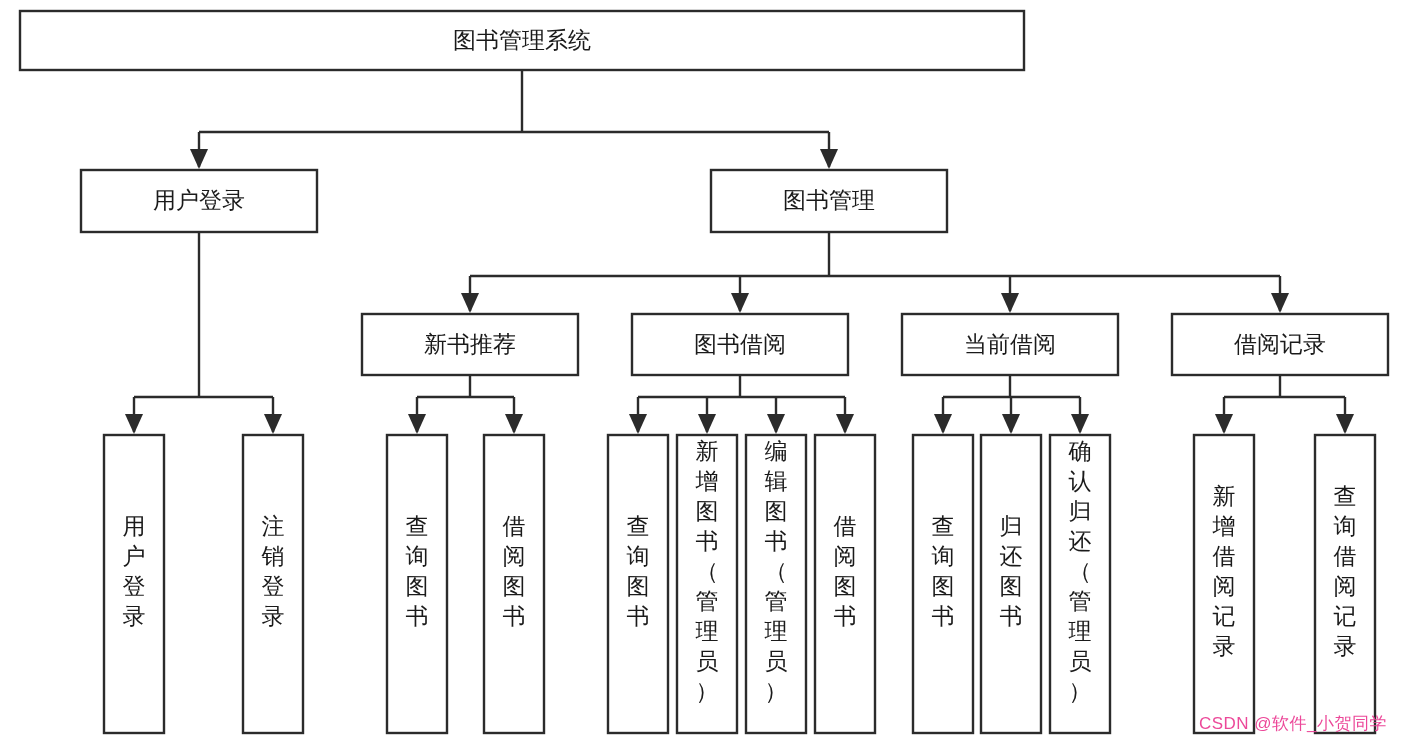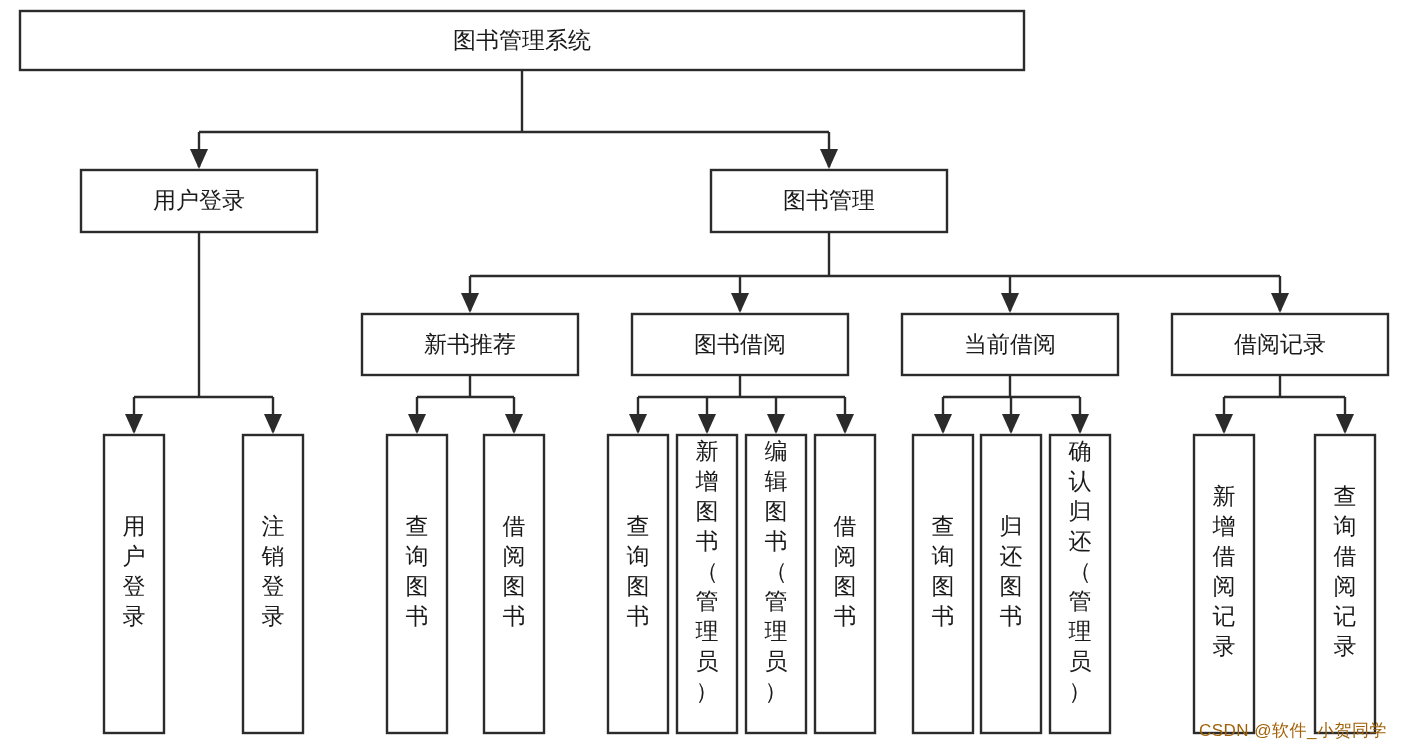--- a/index.html
+++ b/index.html
@@ -48,24 +48,24 @@
   }
   .node-label-vertical {
     font-family: "Liberation Sans", "DejaVu Sans", sans-serif;
     fill: #1a1a1a;
     font-size: 23px;
     text-anchor: middle;
   }
   .watermark {
     position: absolute;
     right: 18px;
-    bottom: 5px;
+    bottom: 12px;
     font-family: "Liberation Sans", "DejaVu Sans", sans-serif;
     font-size: 17px;
-    color: #a16207;
+    color: #ec4899;
     letter-spacing: 0.5px;
     white-space: nowrap;
     pointer-events: none;
     text-align: center;
   }
 </style>
 </head>
 <body>
 
 <div id="diagram-root">

